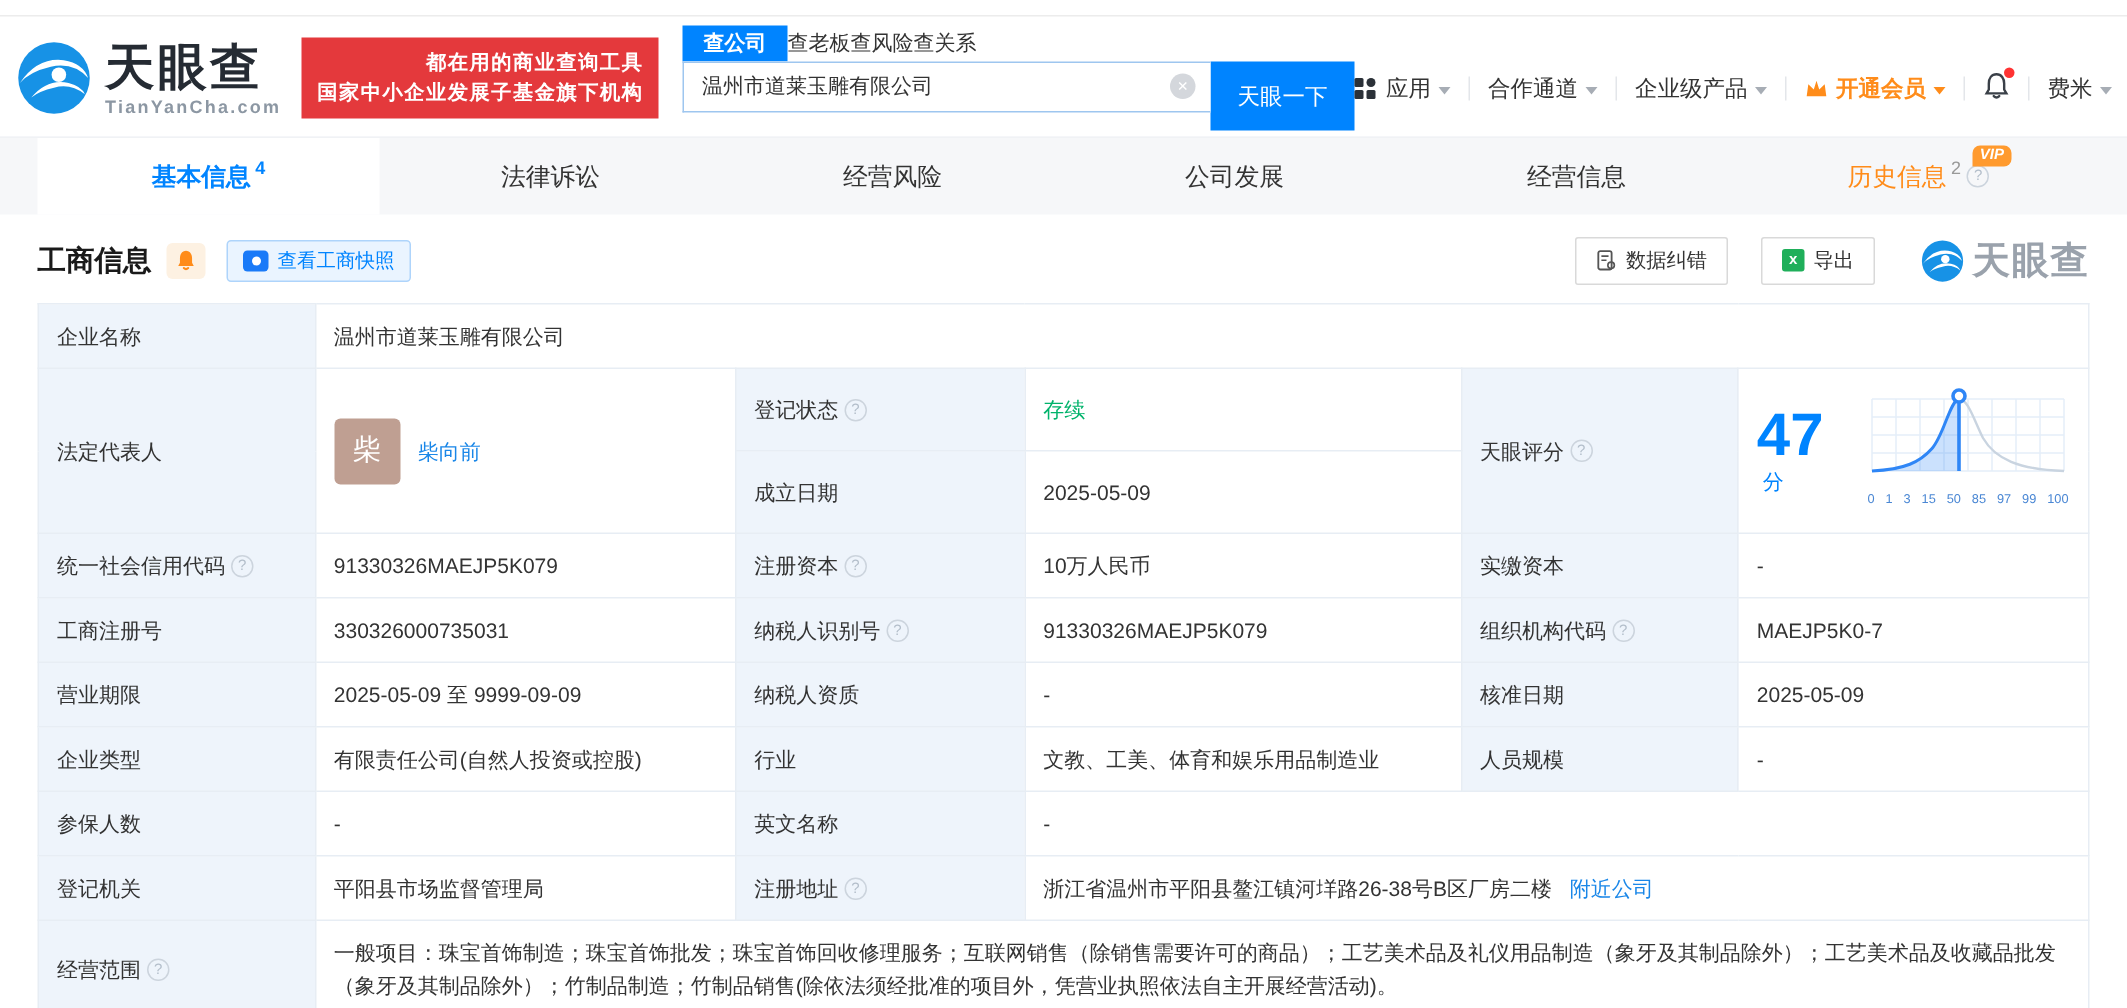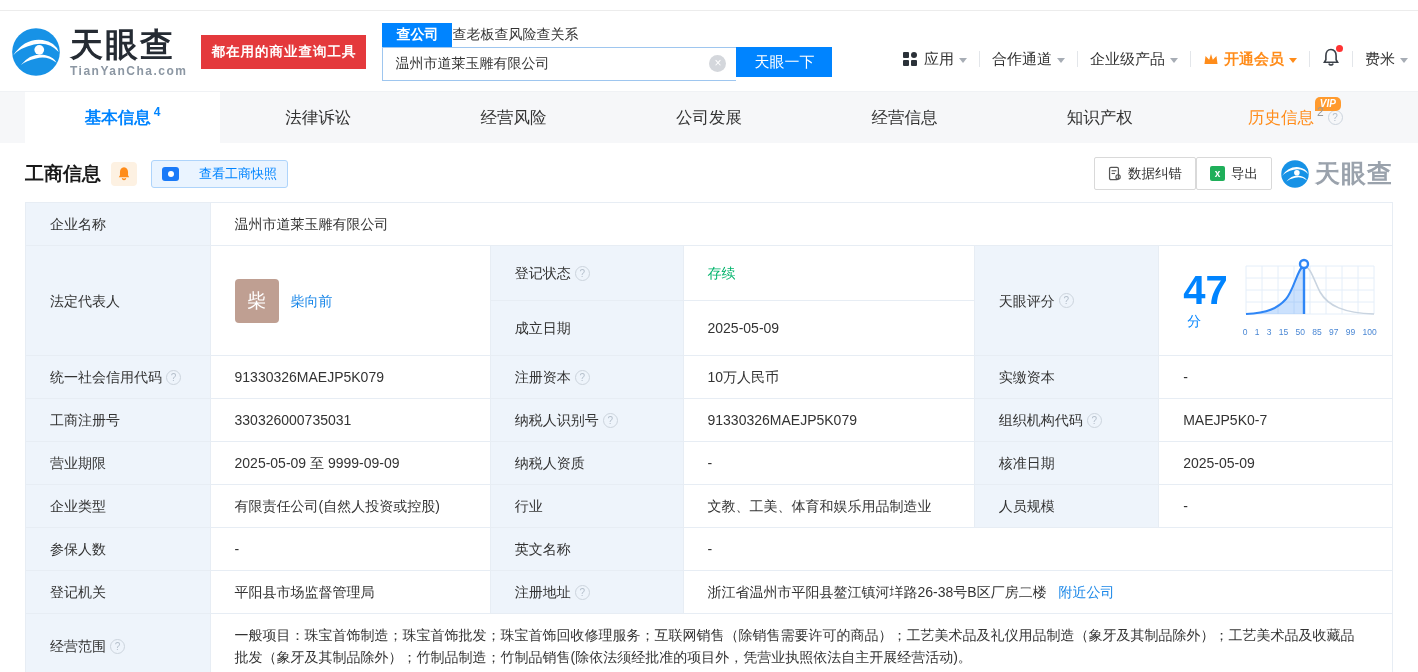--- a/index.html
+++ b/index.html
@@ -16,21 +16,21 @@
   .slogan-box { background:#e4393c; color:#fff; margin-left:14px; padding:7px 10px; font-size:13.5px; line-height:20px; font-weight:700;text-align:right; }
   .slogan-box div { letter-spacing:1px; white-space:nowrap; }
   .search-area { margin-left:16px; width:450px; }
   .search-tabs { display:flex; align-items:flex-end; font-size:14px; }
   .search-tab { padding:3px 0; color:#333; cursor:pointer; }
   .search-tab.active { background:#0084ff; color:#fff; padding:3px 14px; font-weight:700; }
   .search-row { display:flex; margin-top:0; }
   .search-input-wrap { position:relative; flex:1; }
   .search-input { width:100%; height:34px; border:1px solid #9ec6ef; border-right:none; padding:0 34px 0 12px; font-size:14px; color:#333; outline:none; font-family:inherit; }
   .clear-icon { position:absolute; right:10px; top:8px; width:17px; height:17px; border-radius:50%; background:#d4d7dc; color:#fff; font-size:12px; line-height:17px; text-align:center; cursor:pointer; }
-  .search-btn { width:96px; height:30px; background:#0084ff; color:#fff; border:none; font-size:15px; cursor:pointer; font-family:inherit; }
+  .search-btn { width:96px; height:46px; background:#0084ff; color:#fff; border:none; font-size:15px; cursor:pointer; font-family:inherit; }
   .top-menu { margin-left:auto; display:flex; align-items:center; gap:12px; font-size:15px; color:#333; margin-top:14px; white-space:nowrap;text-align:center; }
   .menu-item { display:flex; align-items:center; gap:5px; cursor:pointer; }
   .caret { width:0; height:0; border-left:4px solid transparent; border-right:4px solid transparent; border-top:5px solid #a7adb5; margin-top:2px; }
   .caret.orange { border-top-color:#ff8c1a; }
   .sep { width:1px; height:16px; background:#e3e6ea; }
   .grid-icon { display:grid; grid-template-columns:6px 6px; grid-gap:2px; margin-right:2px; }
   .grid-icon i { width:6px; height:6px; background:#2b3138; border-radius:1px; }
   .grid-icon i:nth-child(2) { border-radius:50%; }
   .vip-menu { color:#ff8c1a; font-weight:700; }
   .bell-wrap { position:relative; cursor:pointer; }
@@ -43,34 +43,34 @@
   .tab-count { font-size:12px; margin-left:3px; transform:translateY(-6px); color:#0084ff; }
   .page-tab.history { color:#ff8c1a; }
   .page-tab.history .tab-count { color:#999; }
   .vip-badge { position:absolute; top:5px; right:52px; background:#ff9a2e; color:#fff; font-size:10px; font-weight:700; font-style:italic; padding:1px 5px; border-radius:5px 5px 5px 0; line-height:12px; }
   .qmark { display:inline-block; width:15px; height:15px; border:1px solid #ccd4dd; border-radius:50%; color:#b4bfcb; font-size:10px; line-height:14px; text-align:center; margin-left:4px; flex:0 0 auto; }
 
   
   .section-head { display:flex; align-items:center; margin:14px 25px 12px 25px; }
   .section-title { font-size:19px; font-weight:700; color:#1a1a1a; }
   .bell-chip { width:26px; height:24px; background:#fdf1e2; border-radius:4px; margin-left:10px; display:flex; align-items:center; justify-content:center; cursor:pointer; }
-  .snapshot-btn { margin-left:14px; display:flex; align-items:center; gap:20px; background:#eaf4ff; border:1px solid #aed4fb; border-radius:3px; color:#0084ff; font-size:13px; padding:4px 10px; cursor:pointer; font-family:inherit; }
+  .snapshot-btn { margin-left:14px; display:flex; align-items:center; gap:6px; background:#eaf4ff; border:1px solid #aed4fb; border-radius:3px; color:#0084ff; font-size:13px; padding:4px 10px; cursor:pointer; font-family:inherit; }
   .cam-icon { width:17px; height:14px; background:#1a7af8; border-radius:3px; position:relative; }
   .cam-icon::after { content:""; position:absolute; left:5.5px; top:4px; width:6px; height:6px; border-radius:50%; background:#fff; }
-  .head-right { margin-left:auto; display:flex; gap:0; }
+  .head-right { margin-left:auto; display:flex; align-items:center; gap:22px; }
   .ghost-btn { display:flex; align-items:center; gap:6px; background:#fff; border:1px solid #d9d9d9; border-radius:2px; font-size:13.5px; color:#333; padding:6px 13px; cursor:pointer; font-family:inherit; }
   .excel-icon { width:15px; height:15px; background:#1faf5a; border-radius:2px; color:#fff; font-size:10px; font-weight:700; line-height:15px; text-align:center; }
   .watermark { display:flex; align-items:center; gap:5px; margin-left:8px; }
   .watermark .logo-swirl { width:30px; height:30px; }
   .watermark-text { font-size:25px; font-weight:700; color:#9aa2ac; letter-spacing:1px; }
 
   
   .info-table-wrap { margin:0 25px 10px 25px; }
   table.info { width:100%; border-collapse:collapse; table-layout:fixed; font-size:14px; }
-  table.info td { border:1px solid #e7edf4; padding:10px 24px; vertical-align:middle; line-height:22px; color:#333; }
+  table.info td { border:1px solid #e7edf4; padding:10px 12px; vertical-align:middle; line-height:22px; color:#333; }
   td.lbl { background:#eef4fb; }
   td.lbl .lblin { display:flex; align-items:center; }
   .green { color:#00b36b; }
   .link { color:#1a87e8; cursor:pointer; text-decoration:none; }
   .dash {}
   .rep-cell { display:flex; align-items:center; gap:12px; }
   .avatar { width:44px; height:44px; border-radius:4px; background:#bf9f92; color:#fff; font-size:19px; display:flex; align-items:center; justify-content:center; flex:0 0 auto; }
   .score-cell { display:flex; align-items:center; gap:14px; padding:2px 0; }
   .score-num { font-size:40px; font-weight:700; color:#0084ff; line-height:1; }
   .score-unit { font-size:14px; color:#0084ff; margin-left:4px; }
@@ -92,20 +92,21 @@
       <circle cx="27" cy="22" r="4.5" fill="#fff"></circle>
     </svg>
     <div class="logo-texts">
       <span class="logo-title">天眼查</span>
       <span class="logo-domain">TianYanCha.com</span>
     </div>
   </div>
 
   <div class="slogan-box">
     <div>都在用的商业查询工具</div>
+    <div>国家中小企业发展子基金旗下机构</div>
   </div>
 
   <div class="search-area">
     <div class="search-tabs">
       <span class="search-tab active">查公司</span>
       <span class="search-tab">查老板</span>
       <span class="search-tab">查风险</span>
       <span class="search-tab">查关系</span>
     </div>
     <div class="search-row">
@@ -171,23 +172,20 @@
     <span>法律诉讼</span>
   </div>
   <div class="page-tab">
     <span>经营风险</span>
   </div>
   <div class="page-tab">
     <span>公司发展</span>
   </div>
   <div class="page-tab">
     <span>经营信息</span>
-  </div>
-  <div class="page-tab">
-    <span>知识产权</span>
   </div>
   <div class="page-tab history">
     <span class="vip-badge">VIP</span>
     <span>历史信息</span>
     <span class="tab-count">2</span>
     <span class="qmark">?</span>
   </div>
 </nav>
 
 <div class="section-head">

